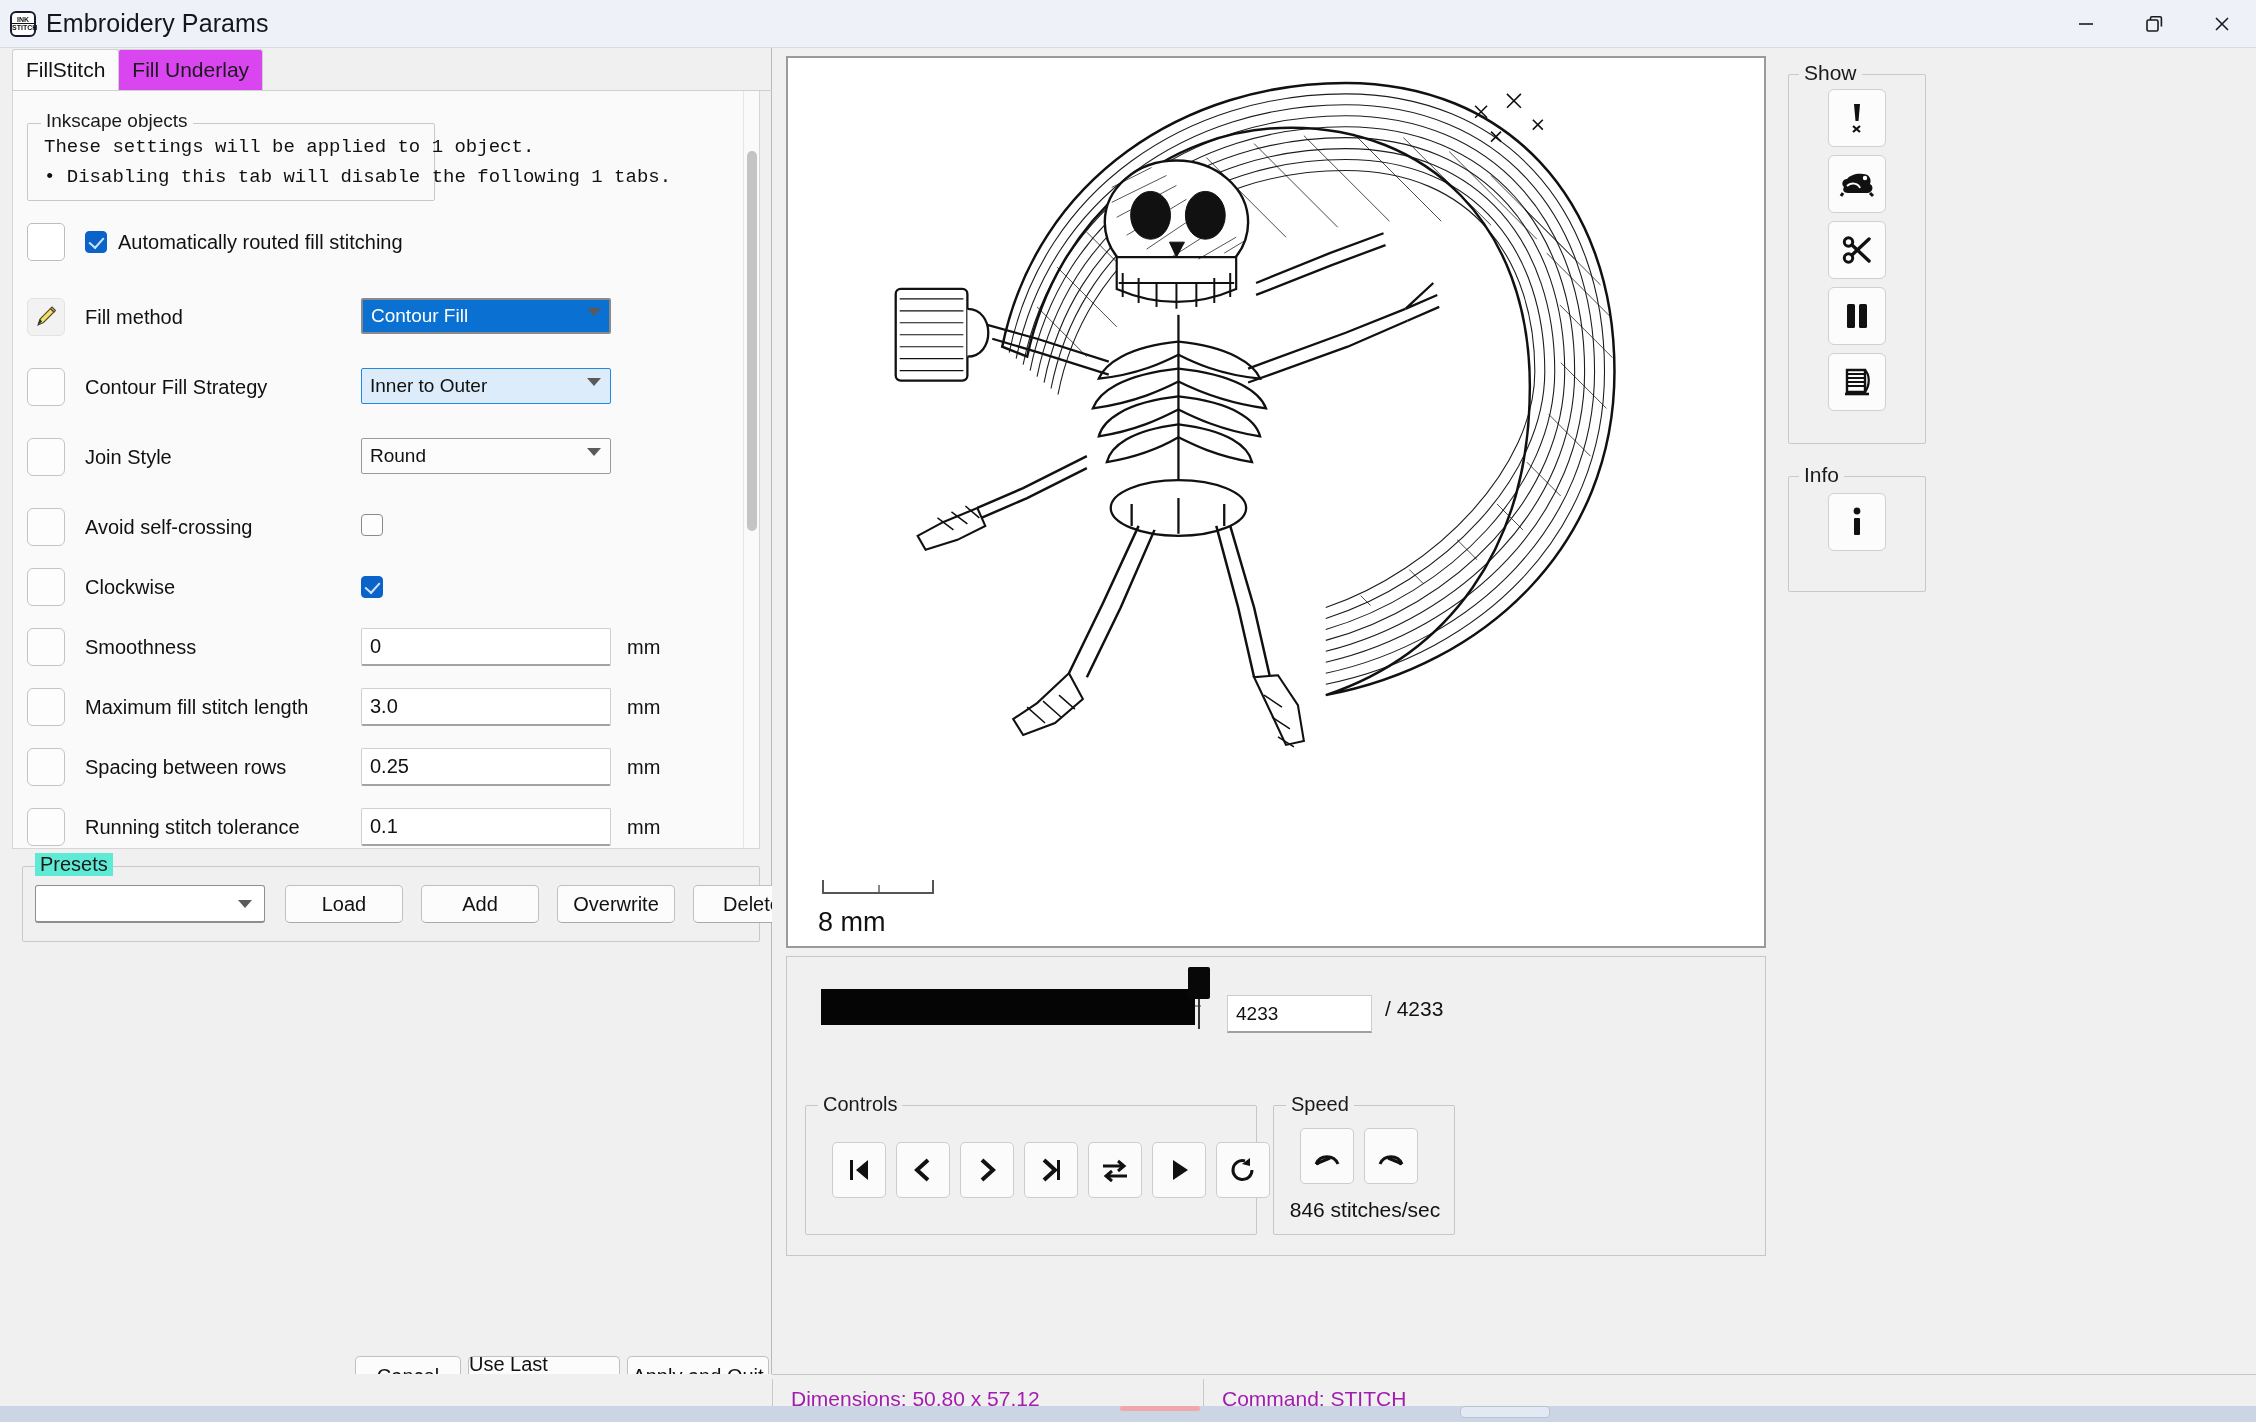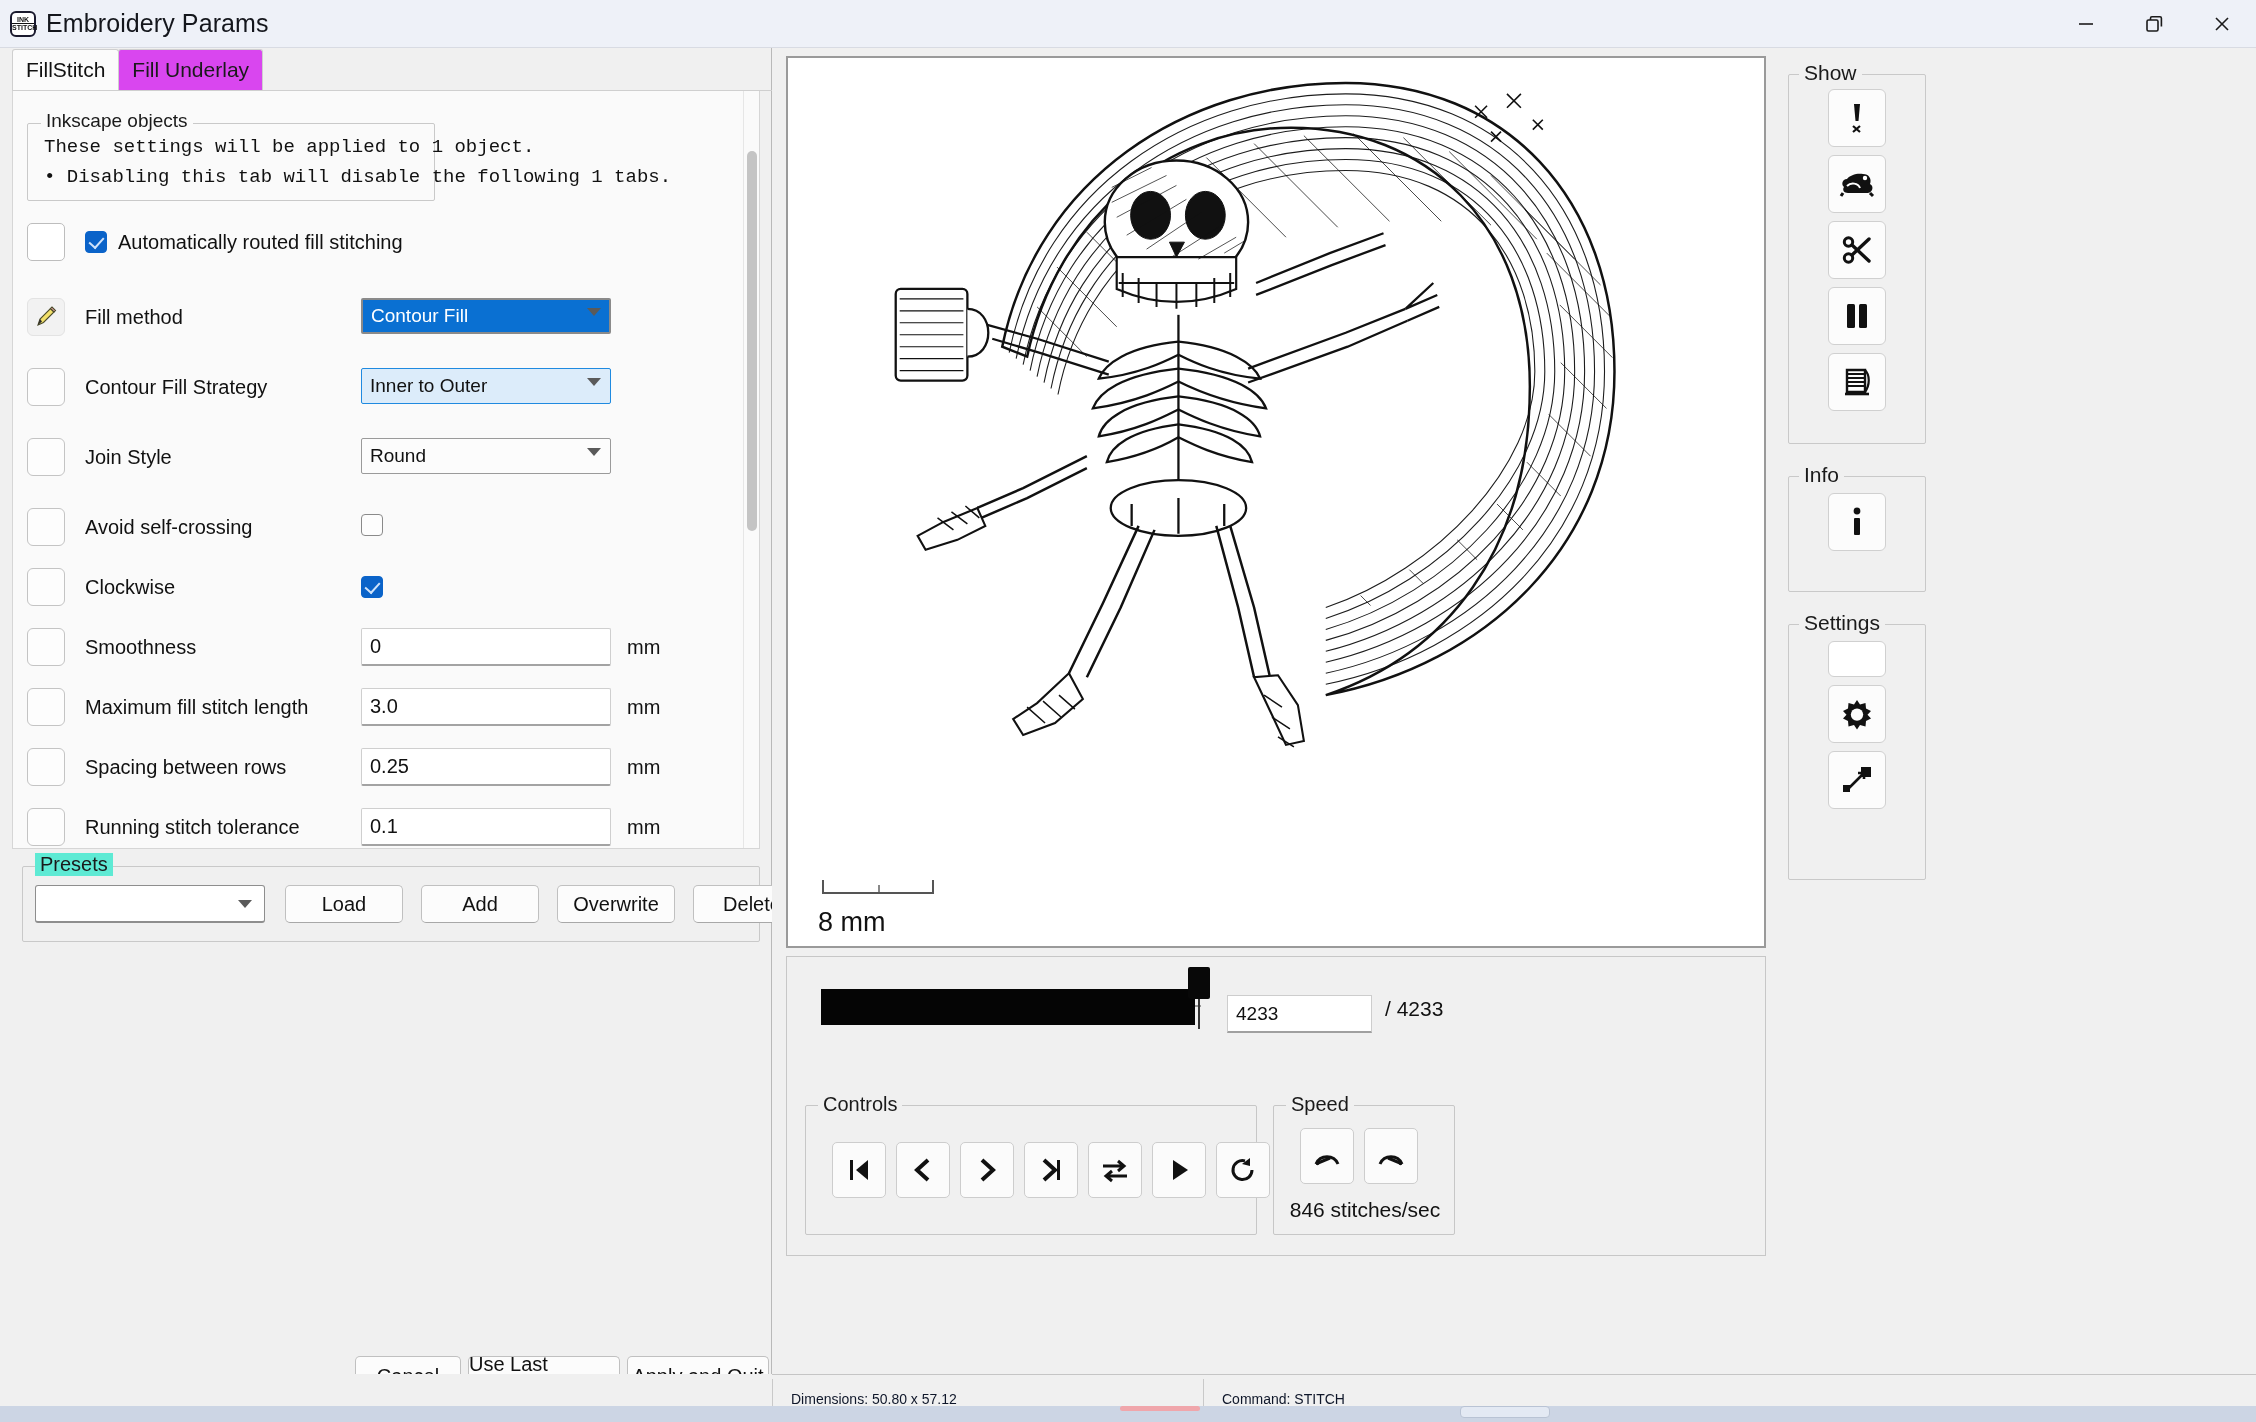--- a/index.html
+++ b/index.html
@@ -226,21 +226,21 @@
     display:flex; align-items:center; justify-content:center;
   }
   .tbtn.blank { background:#fff; height:36px; }
 
   
   #statusbar {
     position:absolute; left:772px; top:1374px; width:1484px; height:48px;
     background:#f0f0f0; border-top:1px solid #c5c5c5;
     display:flex; align-items:center;
   }
-  .sbcell { height:40px; display:flex; align-items:center; padding:0 18px; font-size:14px; color:#0f172a;text-align:center; }
+  .sbcell { height:40px; display:flex; align-items:center; padding:0 18px; font-size:21px; color:#a21caf;text-align:center; }
   .sbsep { width:1px; height:40px; background:#c9c9c9; }
 
   
   #taskbar { position:absolute; left:0; top:1406px; width:2256px; height:16px; background:#ccd5e4; }
   #taskbar .tb-acc { position:absolute; left:1120px; top:0; width:80px; height:5px; background:#f0a6ab; border-radius:3px; }
   #taskbar .tb-box { position:absolute; left:1460px; top:0; width:90px; height:12px; background:#e3e9f3; border:1px solid #b9c3d4; border-radius:4px; }
   #tb-left-edge { position:absolute; left:0; top:1374px; width:772px; height:48px; background:#f0f0f0; }
 </style>
 </head>
 <body>
@@ -663,38 +663,20 @@
     <div class="tgroup" style="top:424px; height:116px;">
       <div class="legend">Info</div>
       <div class="tbtn" style="margin-top:16px">
         <svg width="16" height="32" viewBox="0 0 16 32">
           <circle cx="8" cy="5" r="3.4" fill="#111"></circle>
           <rect x="5" y="12" width="6" height="17" rx="1" fill="#111"></rect>
         </svg>
       </div>
     </div>
 
-    <div class="tgroup" style="top:572px; height:256px;">
-      <div class="legend">Settings</div>
-      <div class="tbtn blank" style="margin-top:16px"></div>
-      <div class="tbtn">
-        <svg width="32" height="32" viewBox="0 0 32 32">
-          <path d="M16 2 L19 6.5 L24.5 5 L25 10.5 L30 13 L26.5 16.8 L30 20.5 L25 23 L24.5 28.5
-                   L19 27 L16 31.5 L13 27 L7.5 28.5 L7 23 L2 20.5 L5.5 16.8 L2 13 L7 10.5 L7.5 5 L13 6.5 Z" fill="#111"></path>
-          <circle cx="16" cy="16.6" r="6.2" fill="#fcfcfc"></circle>
-        </svg>
-      </div>
-      <div class="tbtn">
-        <svg width="32" height="32" viewBox="0 0 32 32">
-          <rect x="20" y="3" width="10" height="10" fill="#111"></rect>
-          <rect x="2" y="21" width="7" height="7" fill="#111"></rect>
-          <path d="M7 25 L23 9 M17 9 H23 V15" fill="none" stroke="#111" stroke-width="2.6"></path>
-        </svg>
-      </div>
-    </div>
   </div>
 </div>
 
 <div id="tb-left-edge"></div>
 <div id="statusbar">
   <div class="sbsep"></div>
   <div class="sbcell" style="min-width:430px">Dimensions: 50.80 x 57.12</div>
   <div class="sbsep"></div>
   <div class="sbcell">Command: STITCH</div>
 </div>

